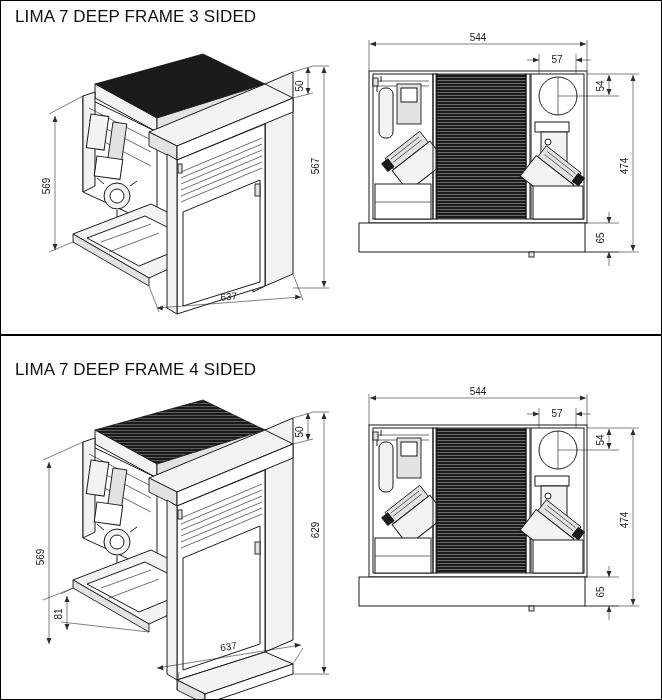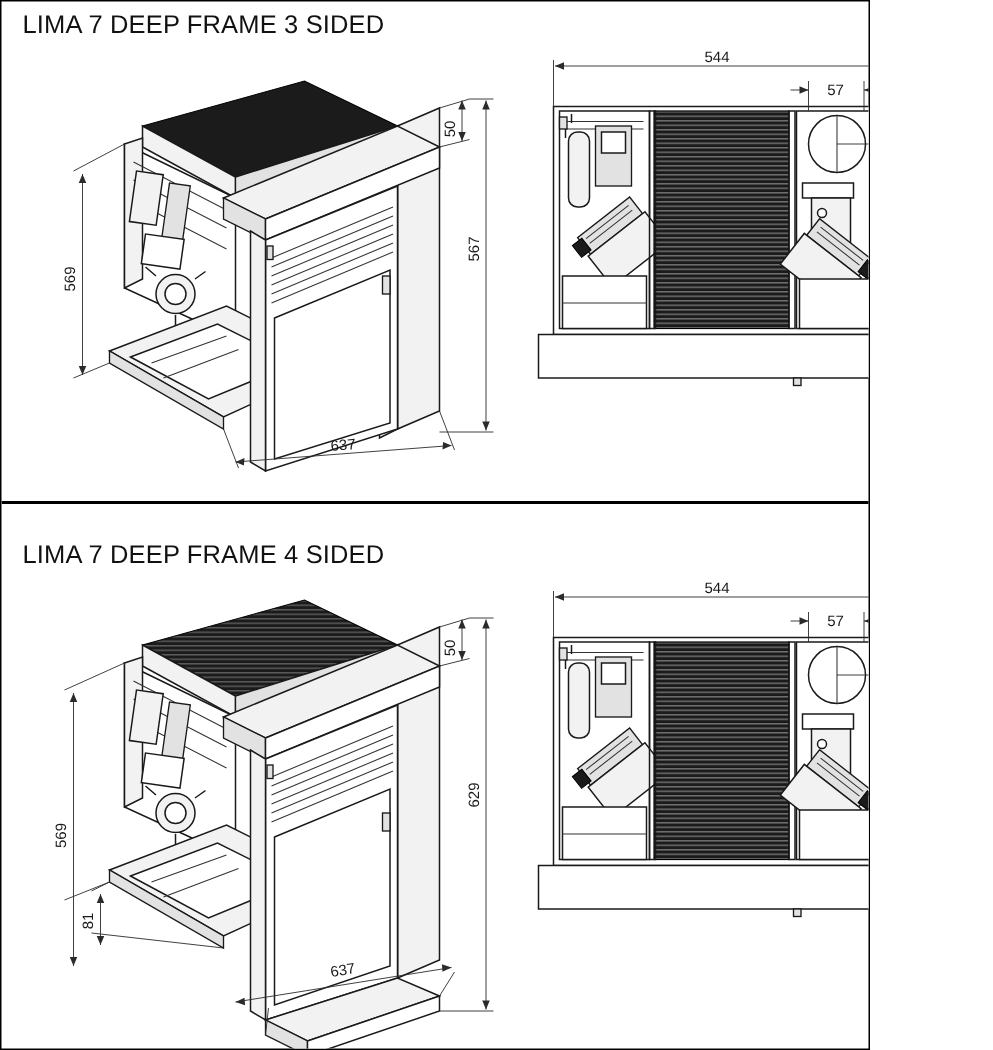--- a/index.html
+++ b/index.html
@@ -1,18 +1,18 @@
 <!DOCTYPE html>
 <html><head>
 <meta charset="utf-8">
 <style>
   html,body{margin:0;padding:0;background:#ffffff;}
   body{width:662px;height:700px;font-family:"Liberation Sans",sans-serif;color:#111;}
 
-  .sheet{position:relative;width:580px;height:700px;box-sizing:border-box;
+  .sheet{position:relative;width:662px;height:700px;box-sizing:border-box;
          border:1px solid #000;background:#fff;overflow:hidden;}
 
   .panel{position:absolute;left:0;width:660px;box-sizing:border-box;}
   #panel-1{top:0;height:335px;border-bottom:2px solid #000;}
   #panel-2{top:351px;height:364px;border-radius:11px;}
 
   .panel-title{position:absolute;left:14px;font-size:17px;font-weight:400;
                letter-spacing:.1px;white-space:nowrap;color:#111;}
   #panel-1 .panel-title{top:6px;}
   #panel-2 .panel-title{top:8px;}

